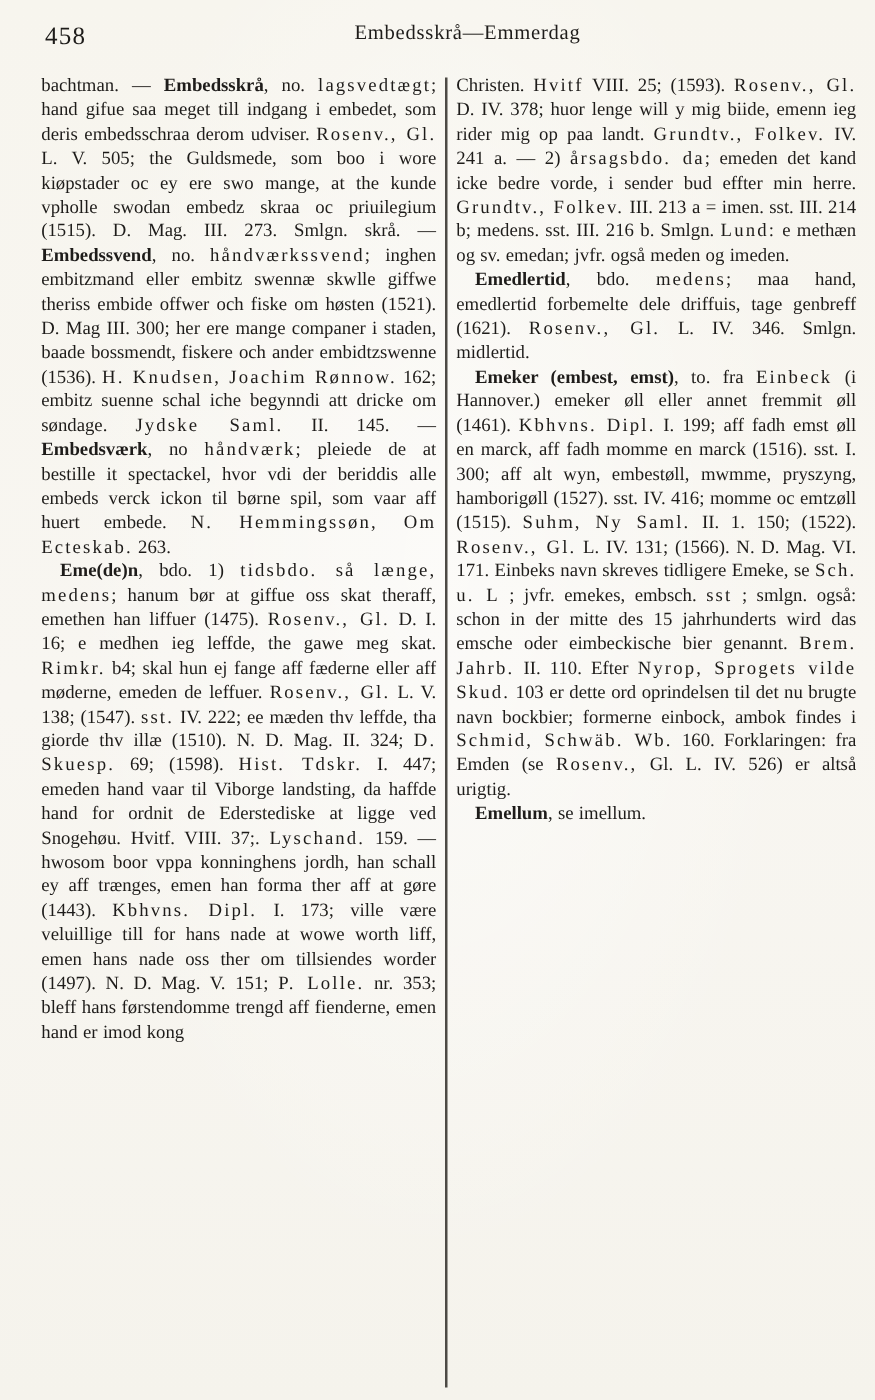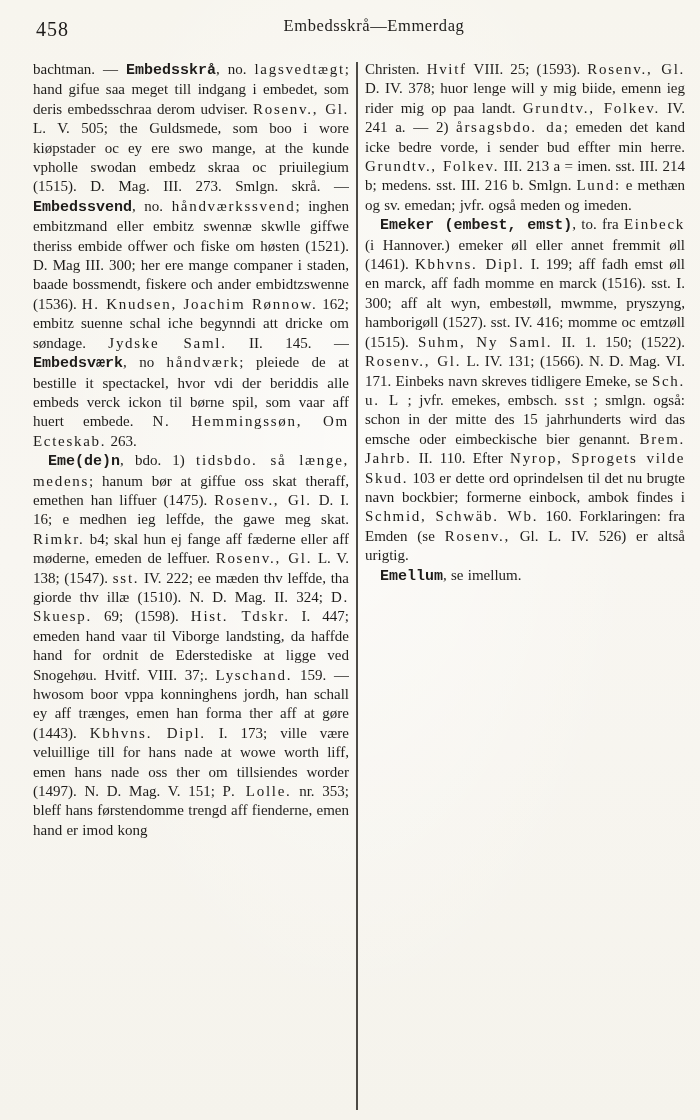--- a/index.html
+++ b/index.html
@@ -59,36 +59,37 @@
   .col-divider {
     position: absolute;
     top: 62px;
     left: 356px;
     width: 1.5px;
     height: 1048px;
     background: #4d4a45;
   }
   .para { margin: 0; }
   .para.indent { text-indent: 15px; }
-  .seg-b  { font-weight: bold; font-family: Liberation Mono, monospace; }
+  .seg-b  { font-weight: bold; }
   .seg-sp { letter-spacing: 1.7px; }
 </style>
 </head>
 <body>
 
 <div class="page">
   <div class="page-number">458</div>
   <div class="running-title">Embedsskrå—Emmerdag</div>
 
   <div class="col-divider"></div>
 
   <div class="columns">
     <div class="col col-left">
         <p class="para"><span class="seg-n">bachtman. — </span><span class="seg-b">Embedsskrå</span><span class="seg-n">, no. </span><span class="seg-sp">lagsvedtægt</span><span class="seg-n">; hand gifue saa meget till indgang i embedet, som deris embedsschraa derom udviser. </span><span class="seg-sp">Rosenv., Gl.</span><span class="seg-n"> L. V. 505; the Guldsmede, som boo i wore kiøpstader oc ey ere swo mange, at the kunde vpholle swodan embedz skraa oc priuilegium (1515). D. Mag. III. 273. Smlgn. skrå. — </span><span class="seg-b">Embedssvend</span><span class="seg-n">, no. </span><span class="seg-sp">håndværkssvend</span><span class="seg-n">; inghen embitzmand eller embitz swennæ skwlle giffwe theriss embide offwer och fiske om høsten (1521). D. Mag III. 300; her ere mange companer i staden, baade bossmendt, fiskere och ander embidtzswenne (1536). </span><span class="seg-sp">H. Knudsen, Joachim Rønnow.</span><span class="seg-n"> 162; embitz suenne schal iche begynndi att dricke om søndage. </span><span class="seg-sp">Jydske Saml.</span><span class="seg-n"> II. 145. — </span><span class="seg-b">Embedsværk</span><span class="seg-n">, no </span><span class="seg-sp">håndværk</span><span class="seg-n">; pleiede de at bestille it spectackel, hvor vdi der beriddis alle embeds verck ickon til børne spil, som vaar aff huert embede. </span><span class="seg-sp">N. Hemmingssøn, Om Ecteskab.</span><span class="seg-n"> 263.</span></p>
         <p class="para indent"><span class="seg-b">Eme(de)n</span><span class="seg-n">, bdo. 1) </span><span class="seg-sp">tidsbdo. så længe, medens</span><span class="seg-n">; hanum bør at giffue oss skat theraff, emethen han liffuer (1475). </span><span class="seg-sp">Rosenv., Gl.</span><span class="seg-n"> D. I. 16; e medhen ieg leffde, the gawe meg skat. </span><span class="seg-sp">Rimkr.</span><span class="seg-n"> b4; skal hun ej fange aff fæderne eller aff møderne, emeden de leffuer. </span><span class="seg-sp">Rosenv., Gl.</span><span class="seg-n"> L. V. 138; (1547). </span><span class="seg-sp">sst.</span><span class="seg-n"> IV. 222; ee mæden thv leffde, tha giorde thv illæ (1510). N. D. Mag. II. 324; </span><span class="seg-sp">D. Skuesp.</span><span class="seg-n"> 69; (1598). </span><span class="seg-sp">Hist. Tdskr.</span><span class="seg-n"> I. 447; emeden hand vaar til Viborge landsting, da haffde hand for ordnit de Ederstediske at ligge ved Snogehøu. Hvitf. VIII. 37;. </span><span class="seg-sp">Lyschand.</span><span class="seg-n"> 159. — hwosom boor vppa konninghens jordh, han schall ey aff trænges, emen han forma ther aff at gøre (1443). </span><span class="seg-sp">Kbhvns. Dipl.</span><span class="seg-n"> I. 173; ville være veluillige till for hans nade at wowe worth liff, emen hans nade oss ther om tillsiendes worder (1497). N. D. Mag. V. 151; </span><span class="seg-sp">P. Lolle.</span><span class="seg-n"> nr. 353; bleff hans førstendomme trengd aff fienderne, emen hand er imod kong</span></p>
       </div>
     <div class="col col-right">
         <p class="para"><span class="seg-n">Christen. </span><span class="seg-sp">Hvitf</span><span class="seg-n"> VIII. 25; (1593). </span><span class="seg-sp">Rosenv., Gl.</span><span class="seg-n"> D. IV. 378; huor lenge will y mig biide, emenn ieg rider mig op paa landt. </span><span class="seg-sp">Grundtv., Folkev.</span><span class="seg-n"> IV. 241 a. — 2) </span><span class="seg-sp">årsagsbdo. da</span><span class="seg-n">; emeden det kand icke bedre vorde, i sender bud effter min herre. </span><span class="seg-sp">Grundtv., Folkev.</span><span class="seg-n"> III. 213 a = imen. sst. III. 214 b; medens. sst. III. 216 b. Smlgn. </span><span class="seg-sp">Lund:</span><span class="seg-n"> e methæn og sv. emedan; jvfr. også meden og imeden.</span></p>
+        <p class="para indent"><span class="seg-b">Emedlertid</span><span class="seg-n">, bdo. </span><span class="seg-sp">medens</span><span class="seg-n">; maa hand, emedlertid forbemelte dele driffuis, tage genbreff (1621). </span><span class="seg-sp">Rosenv., Gl.</span><span class="seg-n"> L. IV. 346. Smlgn. midlertid.</span></p>
         <p class="para indent"><span class="seg-b">Emeker (embest, emst)</span><span class="seg-n">, to. fra </span><span class="seg-sp">Einbeck</span><span class="seg-n"> (i Hannover.) emeker øll eller annet fremmit øll (1461). </span><span class="seg-sp">Kbhvns. Dipl.</span><span class="seg-n"> I. 199; aff fadh emst øll en marck, aff fadh momme en marck (1516). sst. I. 300; aff alt wyn, embestøll, mwmme, pryszyng, hamborigøll (1527). sst. IV. 416; momme oc emtzøll (1515). </span><span class="seg-sp">Suhm, Ny Saml.</span><span class="seg-n"> II. 1. 150; (1522). </span><span class="seg-sp">Rosenv., Gl.</span><span class="seg-n"> L. IV. 131; (1566). N. D. Mag. VI. 171. Einbeks navn skreves tidligere Emeke, se </span><span class="seg-sp">Sch. u. L</span><span class="seg-n"> ; jvfr. emekes, embsch. </span><span class="seg-sp">sst</span><span class="seg-n"> ; smlgn. også: schon in der mitte des 15 jahrhunderts wird das emsche oder eimbeckische bier genannt. </span><span class="seg-sp">Brem. Jahrb.</span><span class="seg-n"> II. 110. Efter </span><span class="seg-sp">Nyrop, Sprogets vilde Skud.</span><span class="seg-n"> 103 er dette ord oprindelsen til det nu brugte navn bockbier; formerne einbock, ambok findes i </span><span class="seg-sp">Schmid, Schwäb. Wb.</span><span class="seg-n"> 160. Forklaringen: fra Emden (se </span><span class="seg-sp">Rosenv.,</span><span class="seg-n"> Gl. L. IV. 526) er altså urigtig.</span></p>
         <p class="para indent"><span class="seg-b">Emellum</span><span class="seg-n">, se imellum.</span></p>
       </div>
   </div>
 </div>
 
 </body></html>

